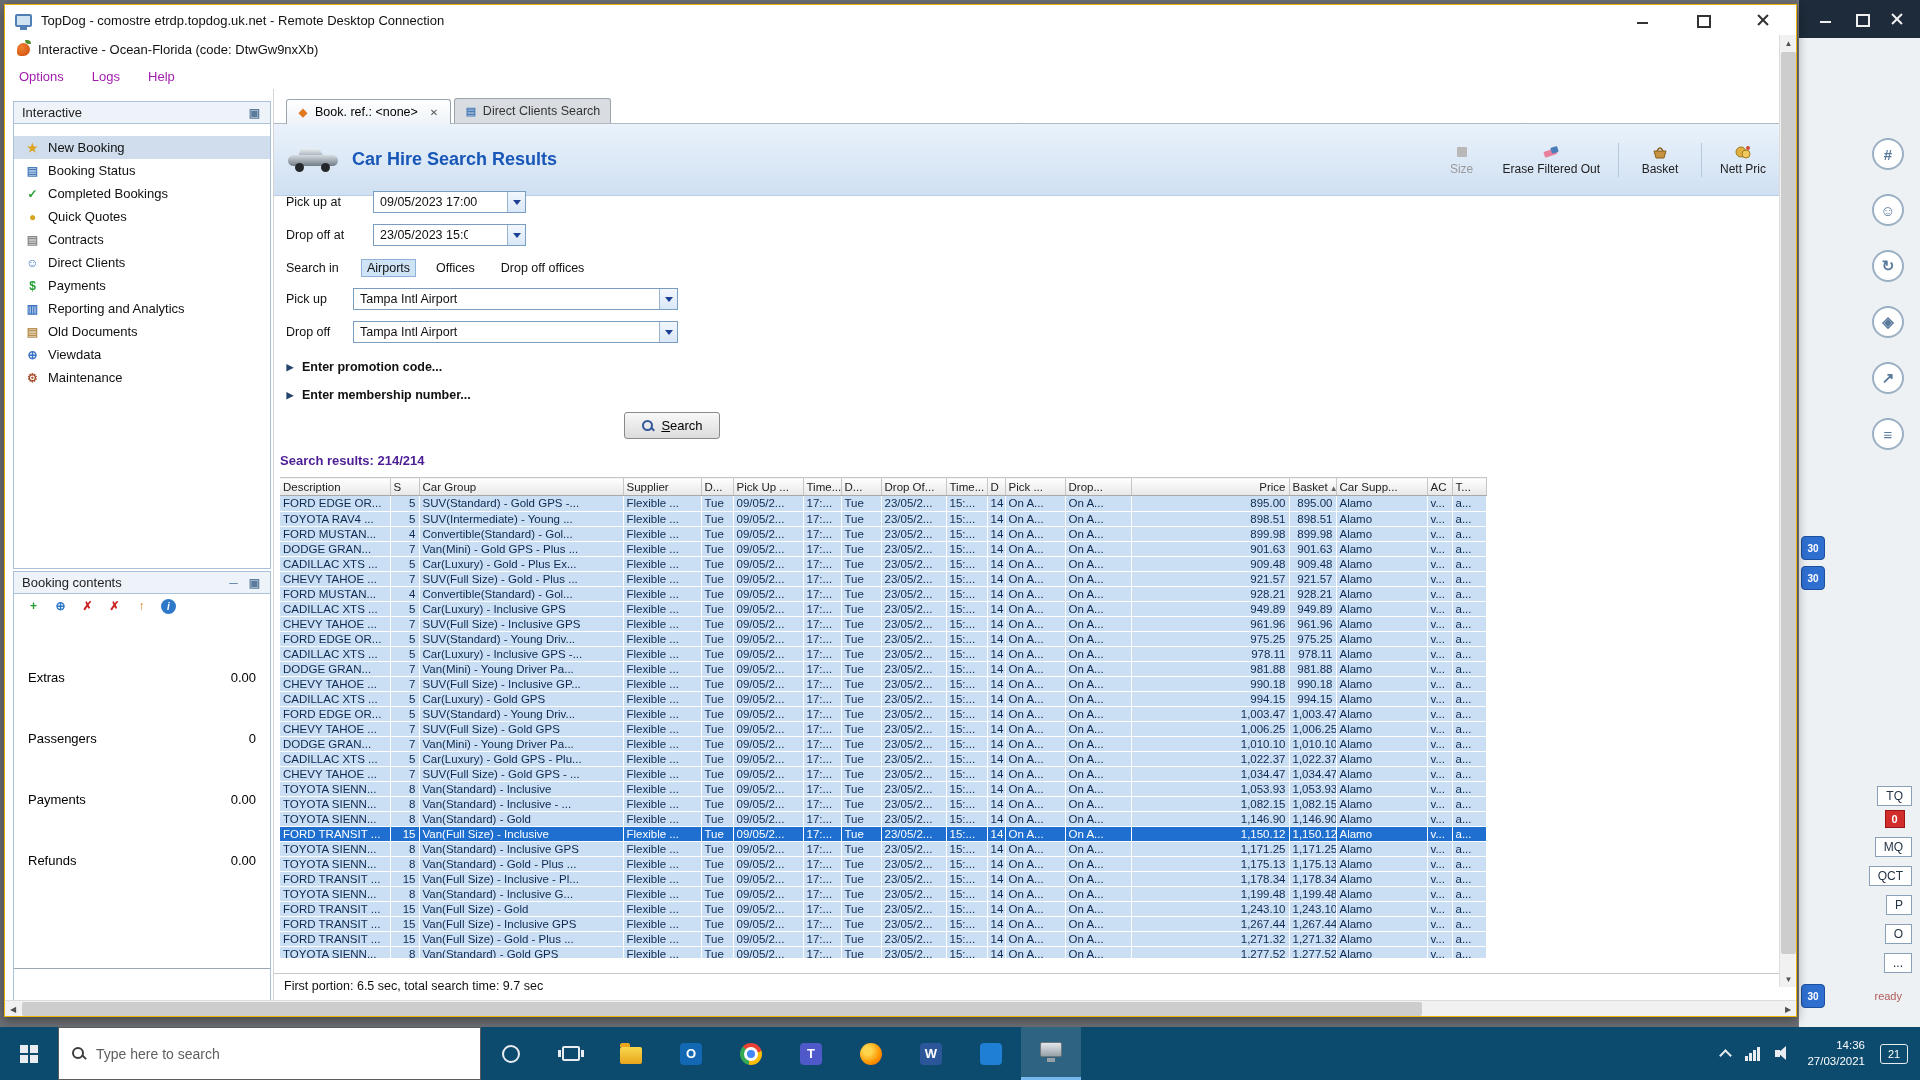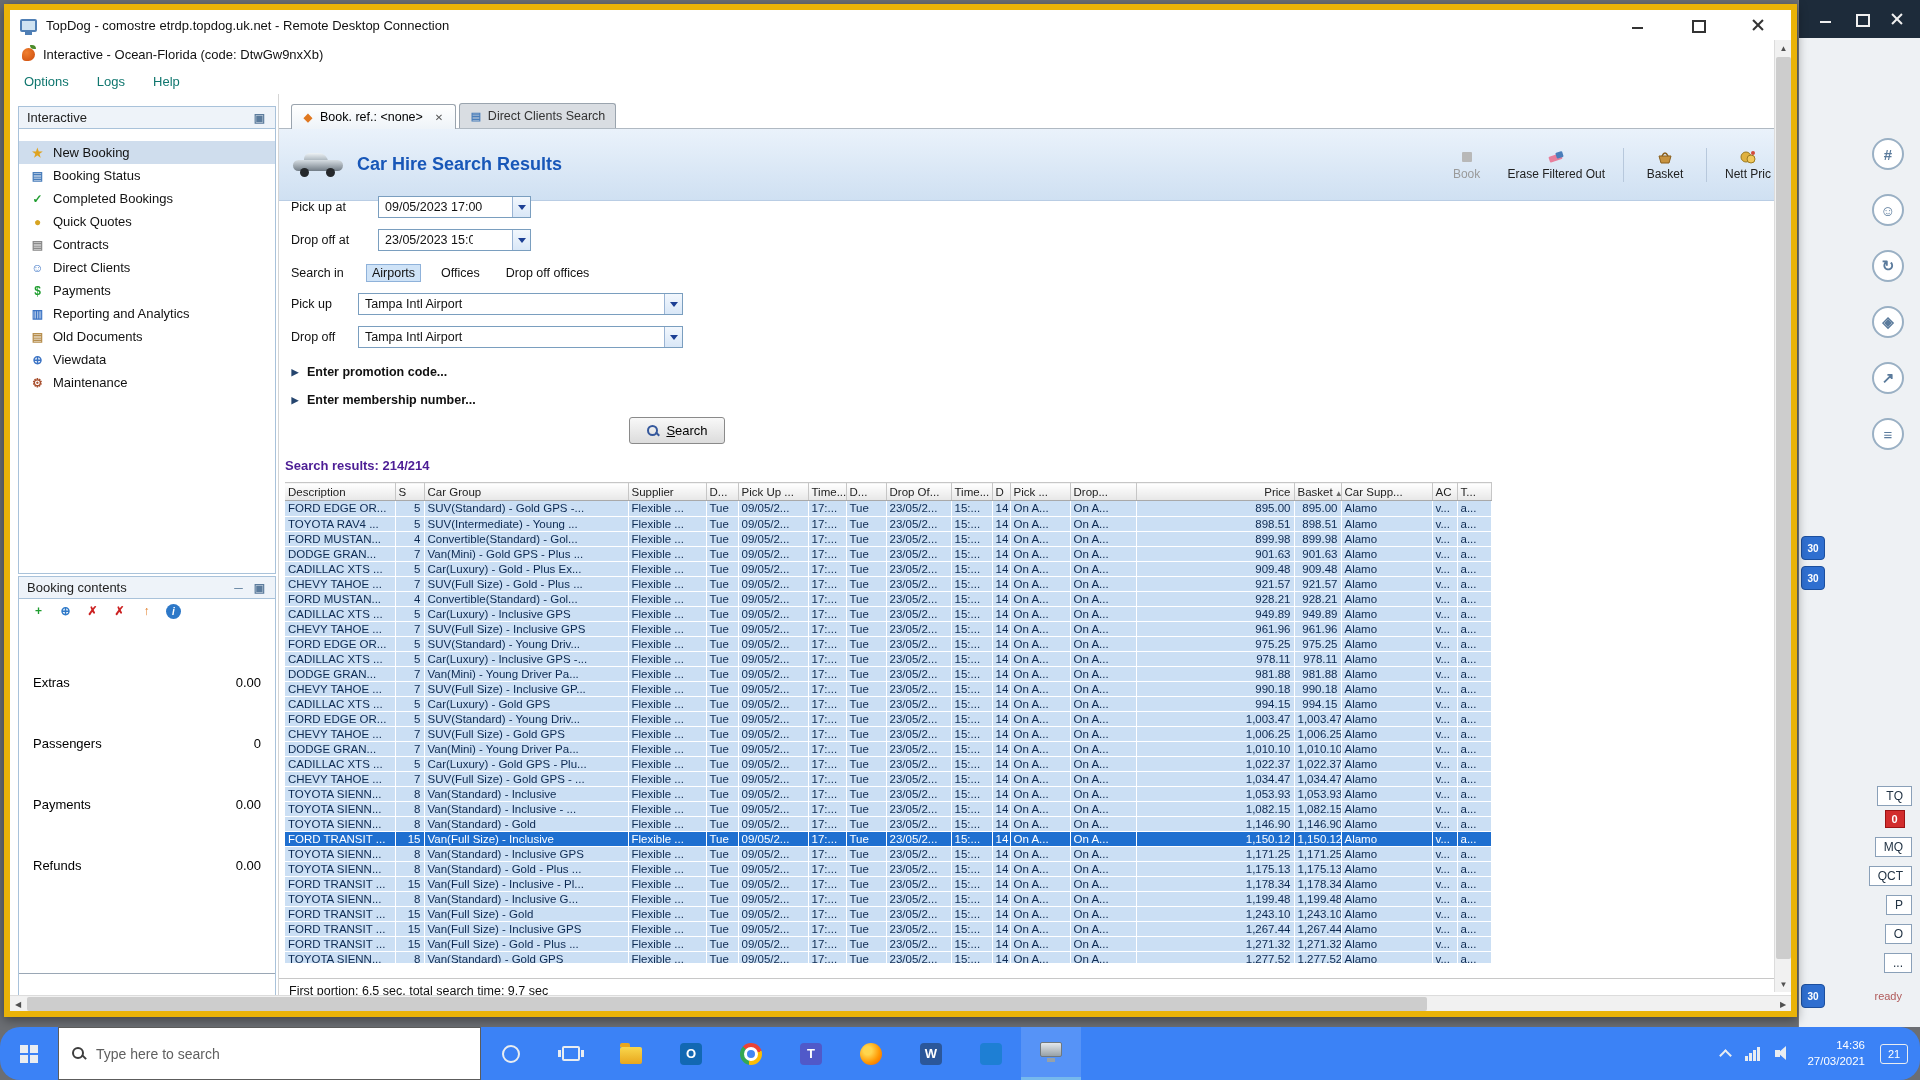--- a/index.html
+++ b/index.html
@@ -29,36 +29,36 @@
                border:1px solid #1c4f9e; }
   .bg-queue { position:absolute; top:786px; right:8px; display:flex; flex-direction:column; gap:9px; align-items:flex-end; }
   .q-row { display:flex; gap:4px; align-items:center;flex-direction:column; }
   .q-box { border:1px solid #8aa0b8; background:#fff; font-size:12px; padding:2px 8px; min-width:24px;
            text-align:center; color:#223344; }
   .q-badge { background:#d22d2d; color:#fff; font-size:11px; font-weight:bold; padding:2px 6px; border:1px solid #9b1313; }
   .ready-lbl { position:absolute; top:990px; right:18px; font-size:11px; color:#b05a5a; }
 
   
   .rdp-window { position:absolute; left:4px; top:4px; width:1793px; height:1013px; background:#fff;
-                border:6px solid #eab308; box-shadow:0 3px 10px rgba(0,0,0,.4); overflow:hidden;padding-left:20px; }
+                border:1px solid #eab308; box-shadow:0 3px 10px rgba(0,0,0,.4); overflow:hidden;padding-left:20px; }
   .rdp-titlebar { position:absolute; left:0; top:0; right:0; height:30px; background:#fff;
                   display:flex; align-items:center; padding:0 10px; }
   .rdp-icon { width:17px; height:13px; border:2px solid #4f7fb5; border-radius:2px; background:#cfe3f2; position:relative; }
   .rdp-icon::after { content:""; position:absolute; left:3px; bottom:-5px; width:7px; height:3px; background:#4f7fb5; }
   .rdp-title { margin-left:9px; font-size:13px; color:#111; }
   .win-controls { margin-left:auto; display:flex; gap:46px; padding-right:16px; }
 
   .app-line { position:absolute; top:30px; left:0; right:0; height:28px; display:flex; align-items:center;
               padding:0 12px; font-size:13px; color:#111; }
   .fruit { width:13px; height:13px; background:radial-gradient(circle at 35% 35%, #f08030, #cc4a0a);
            border-radius:50% 50% 50% 4px; position:relative; margin-right:8px; }
   .fruit::after { content:""; position:absolute; right:-1px; top:-3px; width:6px; height:4px;
                   background:#4c8c2b; border-radius:0 6px 0 6px; }
   .menubar { position:absolute; top:58px; left:0; right:0; height:26px; display:flex; gap:28px;
-             align-items:center; padding:0 14px; font-size:13px; color:#0f766e; }
+             align-items:center; padding:0 14px; font-size:13px; color:#a21caf; }
   .menubar span { cursor:default; }
 
   
   .panel { position:absolute; background:#fff; border:1px solid #a9c2da; }
   .panel-header { height:22px; background:#eef3f9; border-bottom:1px solid #a9c2da; display:flex;
                   align-items:center; padding:0 8px; font-size:13px; color:#222; gap:6px; }
   .panel-header .sp { margin-left:auto; display:flex; gap:6px; }
   .interactive-panel { left:8px; top:96px; width:258px; height:468px; }
   .nav { padding-top:12px; }
   .nav-item { height:23px; display:flex; align-items:center; gap:8px; padding:0 11px; font-size:13px; color:#111; cursor:default; }
@@ -142,21 +142,21 @@
   .vscroll { position:absolute; right:0; top:30px; width:17px; height:952px; background:#f1f1f1; border-left:1px solid #dcdcdc; }
   .vscroll .arr { position:absolute; left:0; width:17px; height:16px; display:flex; align-items:center; justify-content:center; font-size:8px; color:#505050; background:#f1f1f1; }
   .vscroll .arr.up { top:0; } .vscroll .arr.down { bottom:0; }
   .vscroll .thumb { position:absolute; left:1px; top:17px; width:15px; height:902px; background:#cdcdcd; border-radius:2px; }
   .hscroll { position:absolute; left:0; right:0; bottom:0; height:16px; background:#f1f1f1; border-top:1px solid #dcdcdc; }
   .hscroll .arr { position:absolute; top:0; width:16px; height:16px; display:flex; align-items:center; justify-content:center; font-size:8px; color:#505050; }
   .hscroll .arr.left { left:0; } .hscroll .arr.right { right:0; }
   .hscroll .thumb { position:absolute; left:17px; top:1px; width:1400px; height:14px; background:#cdcdcd; border-radius:2px; }
 
   
-  .taskbar { position:absolute; left:0; right:0; bottom:0; height:53px; background:#3b82f6; display:flex; align-items:stretch; z-index:50;border-radius:20px; }
+  .taskbar { position:absolute; left:0; right:0; bottom:0; height:53px; background:#0c4a6e; display:flex; align-items:stretch; z-index:50; }
   .tb-start { width:58px; display:flex; align-items:center; justify-content:center; }
   .winlogo { display:grid; grid-template-columns:8px 8px; grid-template-rows:8px 8px; gap:2px; }
   .winlogo span { background:#e9edf1; display:block; }
   .tb-search { width:423px; background:#fff; border:1px solid #5c5c5c; display:flex; align-items:center; padding:0 12px; gap:10px; }
   .tb-search .txt { font-size:14px; color:#5f5f5f; }
   .mag-dark { position:relative; width:15px; height:15px; }
   .mag-dark::before { content:""; position:absolute; left:1px; top:1px; width:8px; height:8px; border:2px solid #3c3c3c; border-radius:50%; }
   .mag-dark::after { content:""; position:absolute; left:10px; top:10px; width:6px; height:2px; background:#3c3c3c; transform:rotate(45deg); }
   .tb-app { width:60px; display:flex; align-items:center; justify-content:center; position:relative; }
   .tb-app.active { background:rgba(255,255,255,.14); border-bottom:3px solid #76b9ed; }
@@ -387,21 +387,21 @@
             <span class="car-body"></span>
           <span class="car-wheel cw1"></span>
             <span class="car-wheel cw2"></span>
         </span>
         <span class="main-title">Car Hire Search Results</span>
         <span class="hb-tools">
           <span class="hb-btn disabled">
             <svg width="16" height="16">
                 <rect x="3" y="3" width="10" height="10" rx="1" fill="#b8b8b8"></rect>
               </svg>
-            <span>Book</span>
+            <span>Size</span>
           </span>
           <span class="hb-btn">
             <svg width="18" height="16">
               <rect x="2" y="6" width="13" height="6" rx="1" fill="#e87f9c" transform="rotate(-18 8 9)"></rect>
               <rect x="9" y="3" width="7" height="6" rx="1" fill="#4a7ebb" transform="rotate(-18 12 6)"></rect>
             </svg>
             <span>Erase Filtered Out</span>
           </span>
           <span class="hb-sep"></span>
           <span class="hb-btn">

